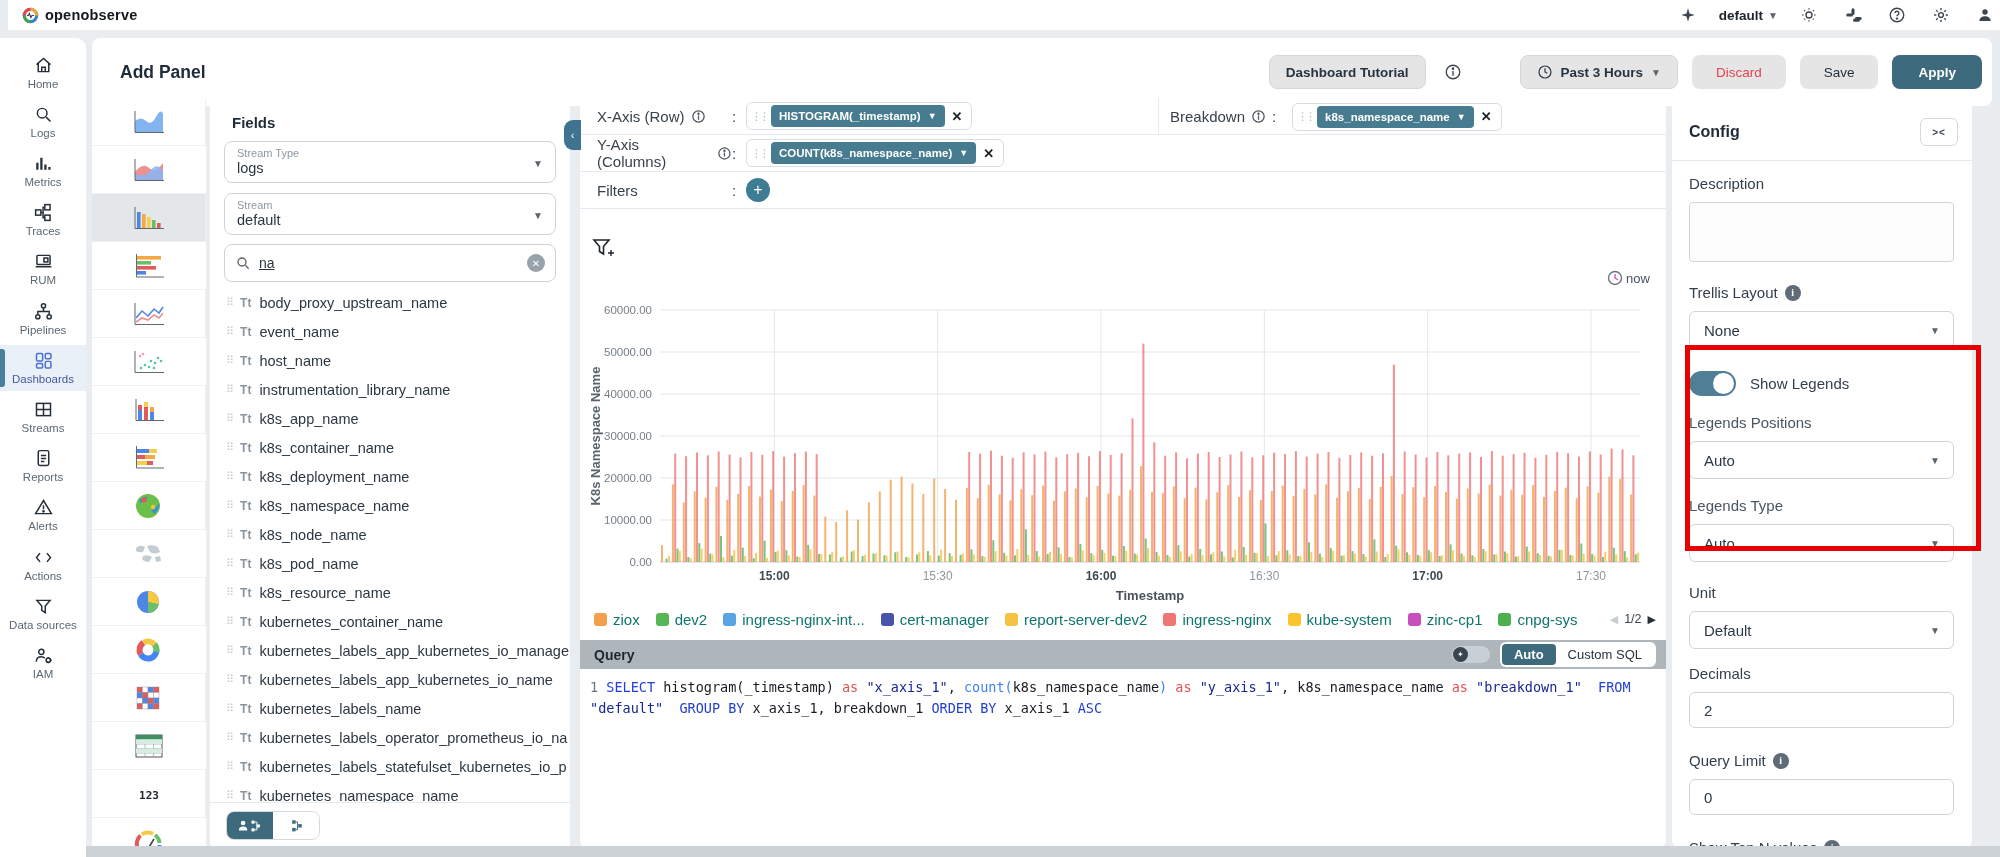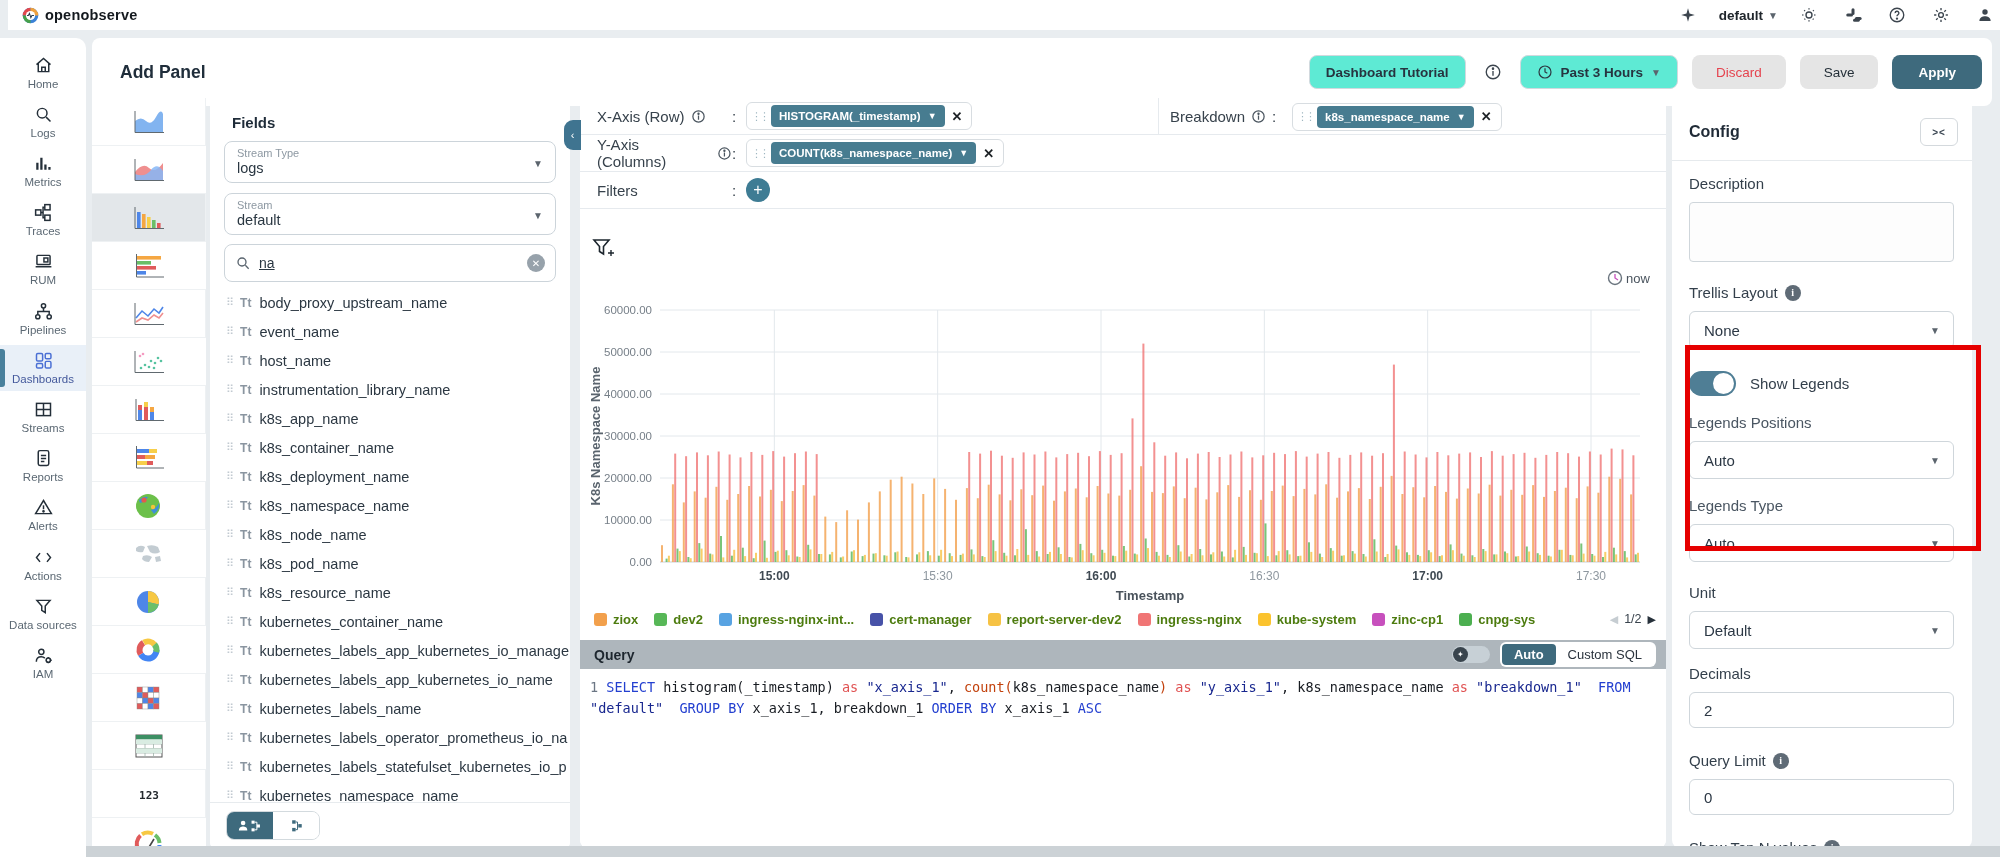--- a/index.html
+++ b/index.html
@@ -27,21 +27,21 @@
   .side-item.active .lbl { color:#44599c; }
   .side-item.active::before { content:""; position:absolute; left:0; top:4px; bottom:4px; width:5px; background:#49809c; border-radius:0 3px 3px 0; }
 
   
   #toolbar { left:92px; top:38px; width:1900px; height:68px; display:flex; align-items:center; }
   .tb-title { font-size:17.5px; font-weight:bold; color:#202e3b; margin-left:28px; }
   .name-input { margin-left:46px; width:206px; height:37px; border:1px solid #c7d0d7; border-radius:8px; font-size:14px; padding:0 12px; color:#333; background:#fff; }
   .name-input::placeholder { color:#98a4ae; }
   .tb-right { position:absolute; right:10px; display:flex; align-items:center; gap:14px; }
   .btn { height:34px; display:inline-flex; align-items:center; justify-content:center; border-radius:8px; font-size:13.5px; cursor:pointer; }
-  .btn-outline { background:#5eead4; border:1px solid #d2d9de; color:#273440; padding:0 16px; font-weight:bold; }
+  .btn-outline { background:#e5e5e5; border:1px solid #d2d9de; color:#273440; padding:0 16px; font-weight:bold;margin-left:40px; }
   .btn-soft { background:#e5e5e5; border:none; padding:8px 24px; font-weight:normal; }
   .btn-soft.discard { color:#e5434e; }
   .btn-soft.save { color:#253039; }
   .btn-apply { background:#3e6a7d; color:#fff; border:none; padding:0 26px; font-weight:bold; }
   .icon-btn { width:26px; height:26px; display:inline-flex; align-items:center; justify-content:center; color:#2c3741; }
 
   
   #chart-types { left:92px; top:98px; width:114px; height:750px; }
   .tiles { display:grid; grid-template-columns:1fr; }
   .tile { height:48px; border-right:1px solid #eef1f3; border-bottom:1px solid #eef1f3; display:flex; align-items:center; justify-content:center; cursor:pointer; background:#fff; }
@@ -80,37 +80,37 @@
   .chip { background:#477c90; color:#fff; font-weight:bold; font-size:11.5px; border-radius:4px; padding:5px 8px; display:flex; align-items:center; gap:7px; cursor:pointer; white-space:nowrap; }
   .chip .caret { color:#fff; font-size:9px; }
   .chip-x { color:#1c2125; font-size:13px; font-weight:bold; cursor:pointer; padding:0 3px; }
   .bd-divider { position:absolute; left:578px; top:0; bottom:0; width:1px; background:#e6eaee; }
   .bd-wrap { position:absolute; left:590px; top:0; height:37px; display:flex; align-items:center; gap:6px; }
   .plus-circle { width:24px; height:24px; border-radius:50%; background:#3e7c94; color:#fff; font-size:16px; display:flex; align-items:center; justify-content:center; cursor:pointer; }
   .info-o { width:15px; height:15px; color:#4a555f; }
   .legend-row { position:absolute; left:14px; right:10px; top:508px; height:26px; display:flex; align-items:center; gap:16px; }
   .leg-item { display:flex; align-items:center; gap:6px; }
   .leg-sw { width:13px; height:13px; border-radius:3px; }
-  .leg-name { font-size:13px; color:#4d7c0f;font-weight:bold; }
+  .leg-name { font-size:15px; color:#0f766e; }
   .leg-pager { margin-left:auto; display:flex; align-items:center; gap:6px; font-size:12.5px; color:#39434d; }
   .pg-prev { color:#c6cdd2; font-size:11px; cursor:pointer; }
   .pg-next { color:#27313b; font-size:11px; cursor:pointer; }
   .query-head { position:absolute; left:0; right:0; top:542px; height:29px; background:#aeb6bc; display:flex; align-items:center; padding:0 10px 0 14px; }
   .q-title { font-size:14px; font-weight:bold; color:#1d262e; }
   .q-right { margin-left:auto; display:flex; align-items:center; gap:10px; }
   .mini-toggle { width:38px; height:17px; border-radius:9px; background:#c7d0d6; position:relative; }
   .mini-knob { position:absolute; left:1px; top:1px; width:15px; height:15px; border-radius:50%; background:#39444d; color:#fff; font-size:8px; display:flex; align-items:center; justify-content:center; }
   .seg { background:#fff; border-radius:6px; padding:2px; display:flex; }
   .seg-btn { font-size:13px; padding:3px 12px; border-radius:4px; cursor:pointer; color:#2a333d; }
   .seg-btn.on { background:#3e6a7d; color:#fff; font-weight:bold; }
   .code { position:absolute; left:0; right:0; top:571px; bottom:0; background:#fff; padding:8px 10px 0 10px; font-family:"DejaVu Sans Mono",monospace; font-size:13.5px; line-height:1.55; white-space:pre-wrap; color:#181c22; }
   .code .ln { color:#6b7684; }
   .code .kw { color:#2440d0; }
   .code .op { color:#e05252; }
-  .code .fn { color:#c2410c; }
+  .code .fn { color:#3b82f6; }
   .code .str { color:#18278f; }
 
   
   #config { left:1672px; top:98px; width:300px; height:750px; overflow:hidden; }
   .cfg-head { display:flex; align-items:center; padding:20px 14px 0 17px; }
   .cfg-title { font-size:16px; font-weight:bold; color:#1f2a36; }
   .collapse-btn { margin-left:auto; border:1px solid #d4d9dd; border-radius:6px; width:38px; height:28px; display:flex; align-items:center; justify-content:center; font-size:10px; font-weight:bold; color:#3a4652; cursor:pointer; letter-spacing:1px; }
   .cfg-div { height:1px; background:#e6eaed; margin-top:14px; }
   .cfg-body { padding:14px 18px 0 17px; }
   .cfg-label { font-size:15px; color:#333f4b; display:flex; align-items:center; gap:7px; }

